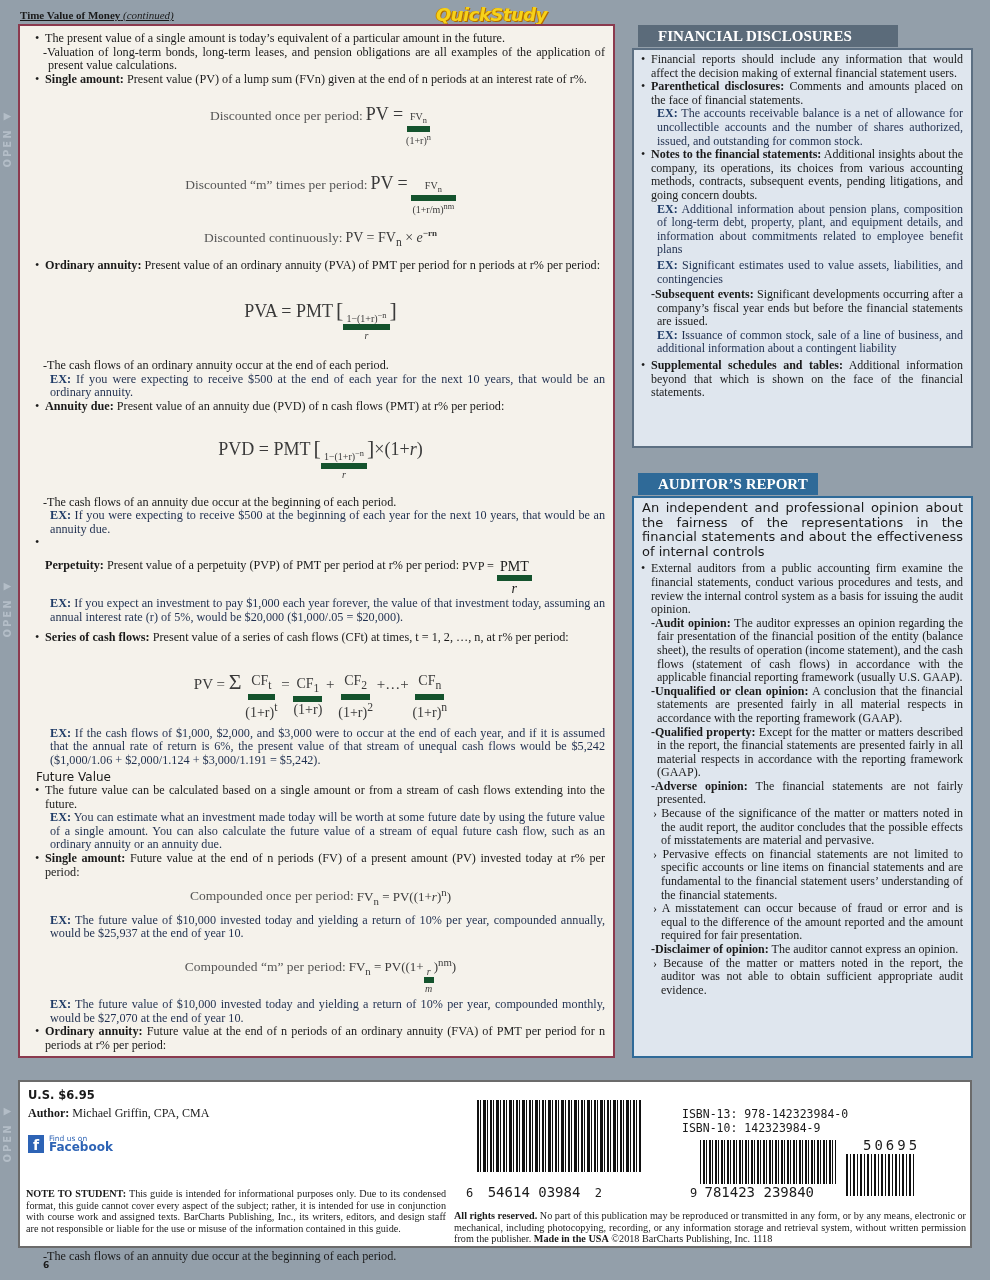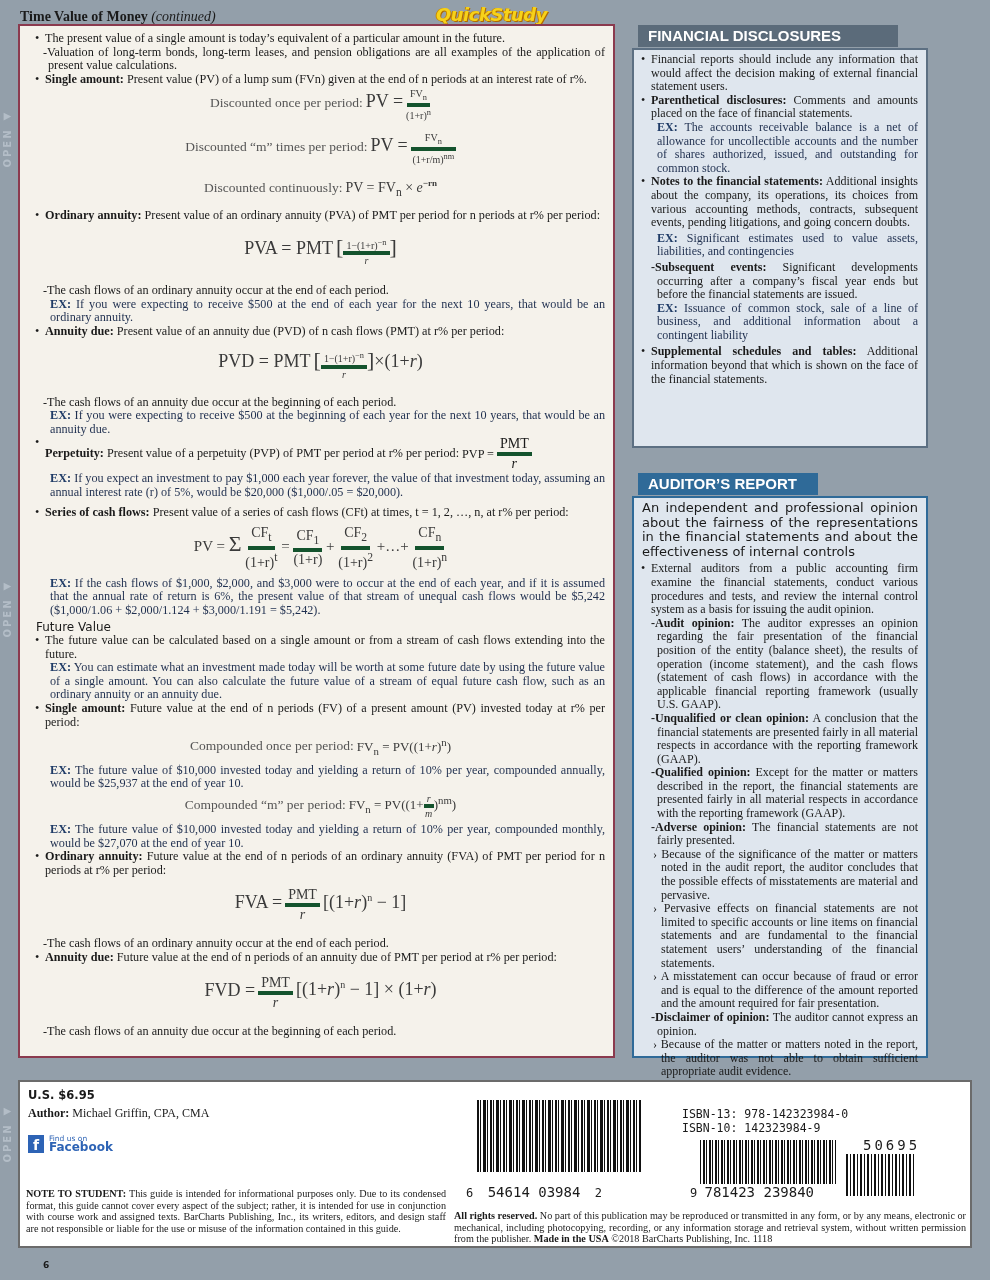--- a/index.html
+++ b/index.html
@@ -15,21 +15,21 @@
   .open-tab {
     position: absolute; left: 2px; width: 14px;
     color: #b3bdc7; font-family: "DejaVu Sans", sans-serif;
     font-weight: bold; font-size: 10px; line-height: 12px;
     text-align: center; writing-mode: vertical-rl; transform: rotate(180deg);
     letter-spacing: 2px;
   }
 
   
   .section-label {
-    position: absolute; left: 20px; top: 9px; font-size: 14px; font-weight: bold;
+    position: absolute; left: 20px; top: 9px; font-size: 11px; font-weight: bold; text-decoration: underline;
   }
   .section-label i { font-weight: normal; }
   .qs-logo {
     position: absolute; left: 436px; top: 4px;
     font-family: "DejaVu Sans", sans-serif; font-weight: bold; font-style: italic;
     font-size: 18px; color: #f6d21a; letter-spacing: -0.5px;
     text-shadow: 1px 1px 0 #b06a00, -1px 0 0 #c98a00;
   }
 
   
@@ -43,32 +43,32 @@
   .sub { padding-left: 12px; text-indent: -5px; text-align: justify; }
   .ex { padding-left: 14px; text-align: justify; }
   .ex b, .ex .exl { color: #1f3b66; }
   .ex { color: #1f2f4f; }
   .formula {
     text-align: center; color: #3a3a3a; margin: 4px 0;
   }
   .fl { color: #555; font-size: 13.5px; }
   .big { font-size: 18px; }
   .frac { display: inline-flex; flex-direction: column; align-items: center; vertical-align: middle; font-size: 10px; line-height: 11px; }
-  .frac .num { border-bottom: 4px solid #14532d; padding: 0 3px; }
+  .frac .num { border-bottom: 6px solid #14532d; padding: 0 3px; margin-top: 23px; }
   .frac.lg { font-size: 14px; line-height: 16px; }
   .subh { font-family: "DejaVu Sans", sans-serif; font-size: 12px; font-weight: normal; margin-top: 3px; }
 
   
   .r-head {
     position: absolute; left: 638px; height: 22px;
-    font-family: Liberation Sans, sans-serif; font-weight: bold; color: #fff;
-    font-size: 15px; line-height: 22px; padding-left: 10px;
+    font-family: Liberation Serif, serif; font-weight: bold; color: #fff;
+    font-size: 15px; line-height: 22px; padding-left: 20px;
   }
   .r-box {
-    position: absolute; left: 632px; width: 296px;
+    position: absolute; left: 632px; width: 341px;
     background: #dfe6ee; border: 2px solid #5c6f82;
     font-size: 12px; line-height: 13.6px; padding: 3px 8px 4px 8px;
   }
   .r-box .bul { padding-left: 9px; }
   .r-box .ex { padding-left: 15px; }
   .r-box .sub { padding-left: 15px; text-indent: -6px; }
   .r-box .arr { padding-left: 19px; text-indent: -8px; text-align: justify; }
   .intro { font-family: "DejaVu Sans", sans-serif; font-size: 13px; line-height: 14.6px; text-align: justify; margin-bottom: 3px; }
 
   
@@ -237,33 +237,34 @@
   </div>
   <div class="sub">-The cash flows of an annuity due occur at the beginning of each period.</div>
 </div>
 
 <div class="r-head" style="top:25px;width:260px;background:#5b6b7a;">FINANCIAL DISCLOSURES</div>
 <div class="r-box" style="top:48px;height:400px;">
   <div class="bul">Financial reports should include any information that would affect the decision making of external financial statement users.</div>
   <div class="bul"><b>Parenthetical disclosures:</b> <span>Comments and amounts placed on the face of financial statements.</span></div>
   <div class="ex"><b>EX:</b> <span>The accounts receivable balance is a net of allowance for uncollectible accounts and the number of shares authorized, issued, and outstanding for common stock.</span></div>
   <div class="bul"><b>Notes to the financial statements:</b> <span>Additional insights about the company, its operations, its choices from various accounting methods, contracts, subsequent events, pending litigations, and going concern doubts.</span></div>
+  <div class="ex"><b>EX:</b> <span>Additional information about pension plans, composition of long-term debt, property, plant, and equipment details, and information about commitments related to employee benefit plans</span></div>
   <div class="ex" style="margin-top:2px;"><b>EX:</b> <span>Significant estimates used to value assets, liabilities, and contingencies</span></div>
   <div class="sub" style="margin-top:2px;"><b>-Subsequent events:</b> <span>Significant developments occurring after a company’s fiscal year ends but before the financial statements are issued.</span></div>
   <div class="ex"><b>EX:</b> <span>Issuance of common stock, sale of a line of business, and additional information about a contingent liability</span></div>
   <div class="bul" style="margin-top:3px;"><b>Supplemental schedules and tables:</b> <span>Additional information beyond that which is shown on the face of the financial statements.</span></div>
 </div>
 
 <div class="r-head" style="top:473px;width:180px;background:#2f6a98;">AUDITOR’S REPORT</div>
 <div class="r-box" style="top:496px;height:562px;border-color:#2f6a98;">
   <div class="intro">An independent and professional opinion about the fairness of the representations in the financial statements and about the effectiveness of internal controls</div>
   <div class="bul">External auditors from a public accounting firm examine the financial statements, conduct various procedures and tests, and review the internal control system as a basis for issuing the audit opinion.</div>
   <div class="sub"><b>-Audit opinion:</b> <span>The auditor expresses an opinion regarding the fair presentation of the financial position of the entity (balance sheet), the results of operation (income statement), and the cash flows (statement of cash flows) in accordance with the applicable financial reporting framework (usually U.S. GAAP).</span></div>
   <div class="sub"><b>-Unqualified or clean opinion:</b> <span>A conclusion that the financial statements are presented fairly in all material respects in accordance with the reporting framework (GAAP).</span></div>
-  <div class="sub"><b>-Qualified opinion:</b> <span>Except for the matter or matters described in the report, the financial statements are presented fairly in all material respects in accordance with the reporting framework (GAAP).</span></div>
+  <div class="sub"><b>-Qualified property:</b> <span>Except for the matter or matters described in the report, the financial statements are presented fairly in all material respects in accordance with the reporting framework (GAAP).</span></div>
   <div class="sub"><b>-Adverse opinion:</b> <span>The financial statements are not fairly presented.</span></div>
   <div class="arr">› Because of the significance of the matter or matters noted in the audit report, the auditor concludes that the possible effects of misstatements are material and pervasive.</div>
   <div class="arr">› Pervasive effects on financial statements are not limited to specific accounts or line items on financial statements and are fundamental to the financial statement users’ understanding of the financial statements.</div>
   <div class="arr">› A misstatement can occur because of fraud or error and is equal to the difference of the amount reported and the amount required for fair presentation.</div>
   <div class="sub"><b>-Disclaimer of opinion:</b> <span>The auditor cannot express an opinion.</span></div>
   <div class="arr">› Because of the matter or matters noted in the report, the auditor was not able to obtain sufficient appropriate audit evidence.</div>
 </div>
 
 <div class="footer">
   <div class="price">U.S. $6.95</div>

